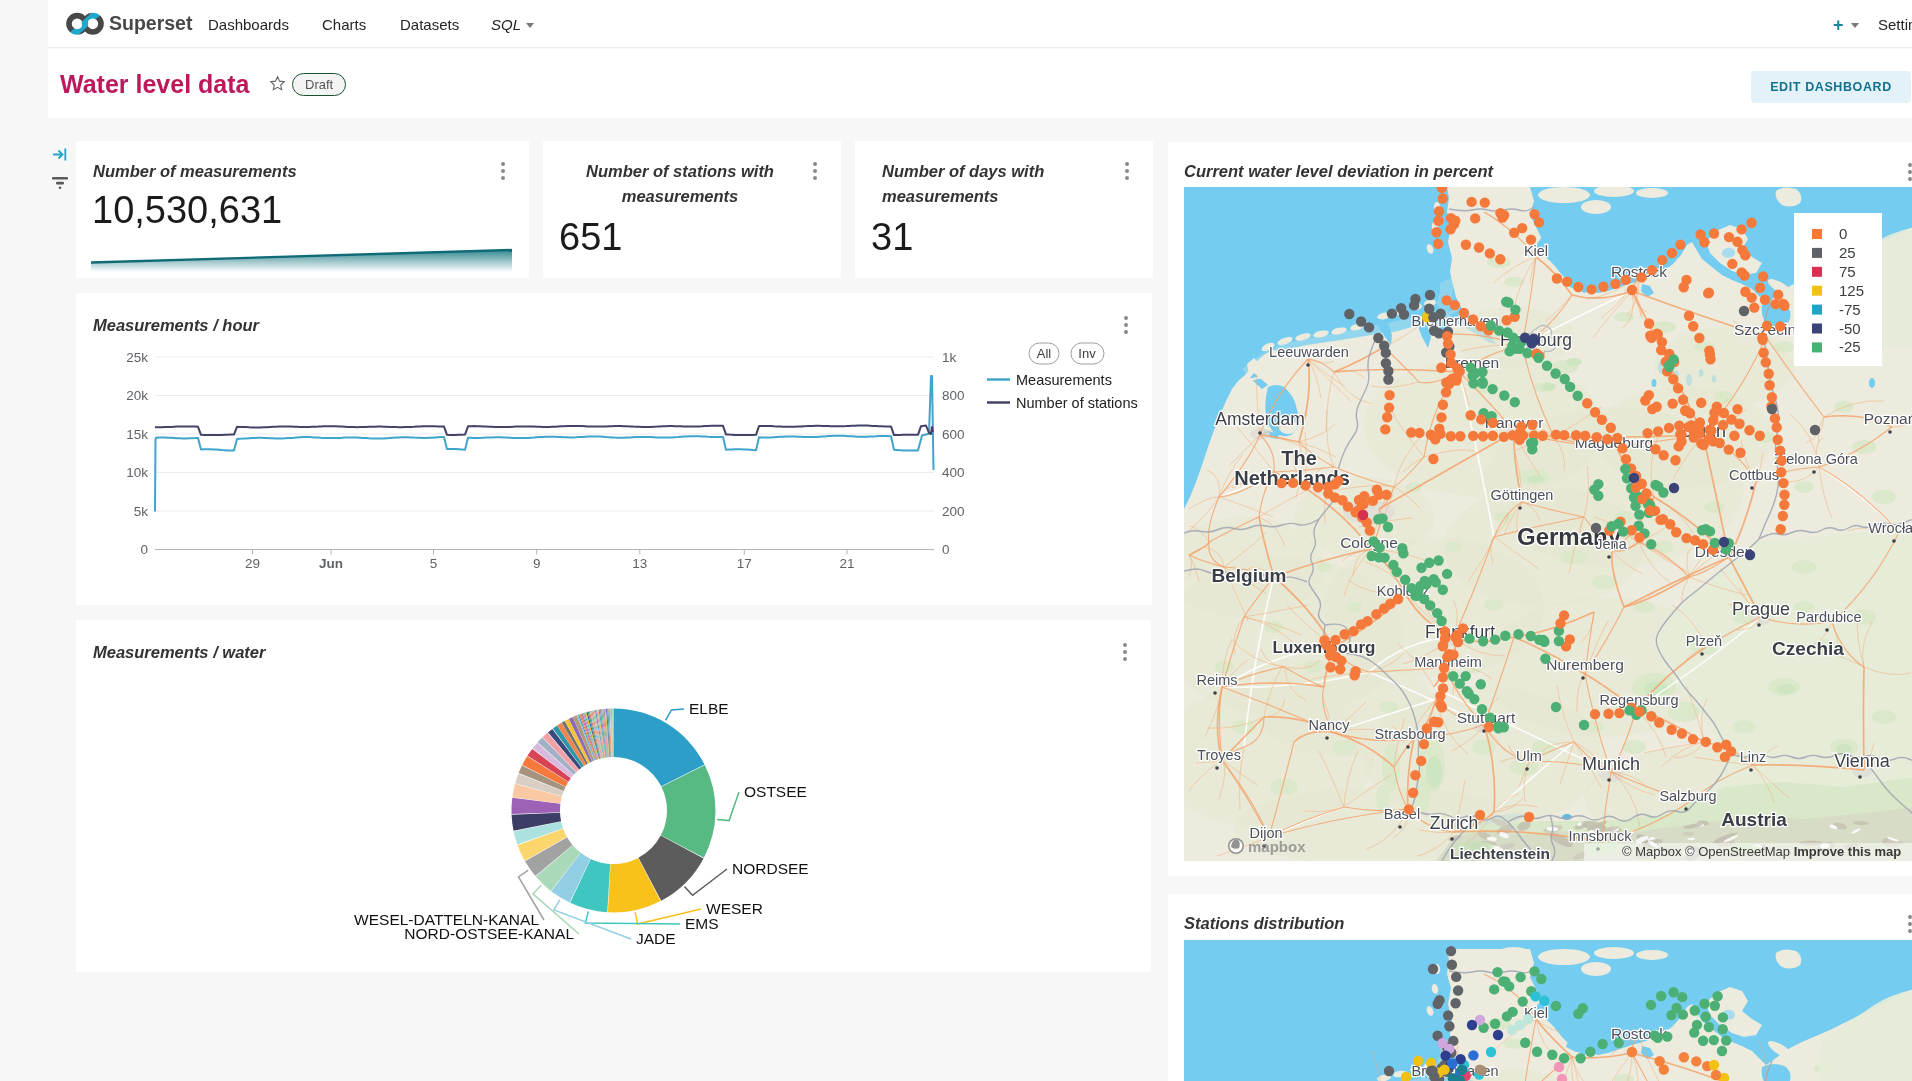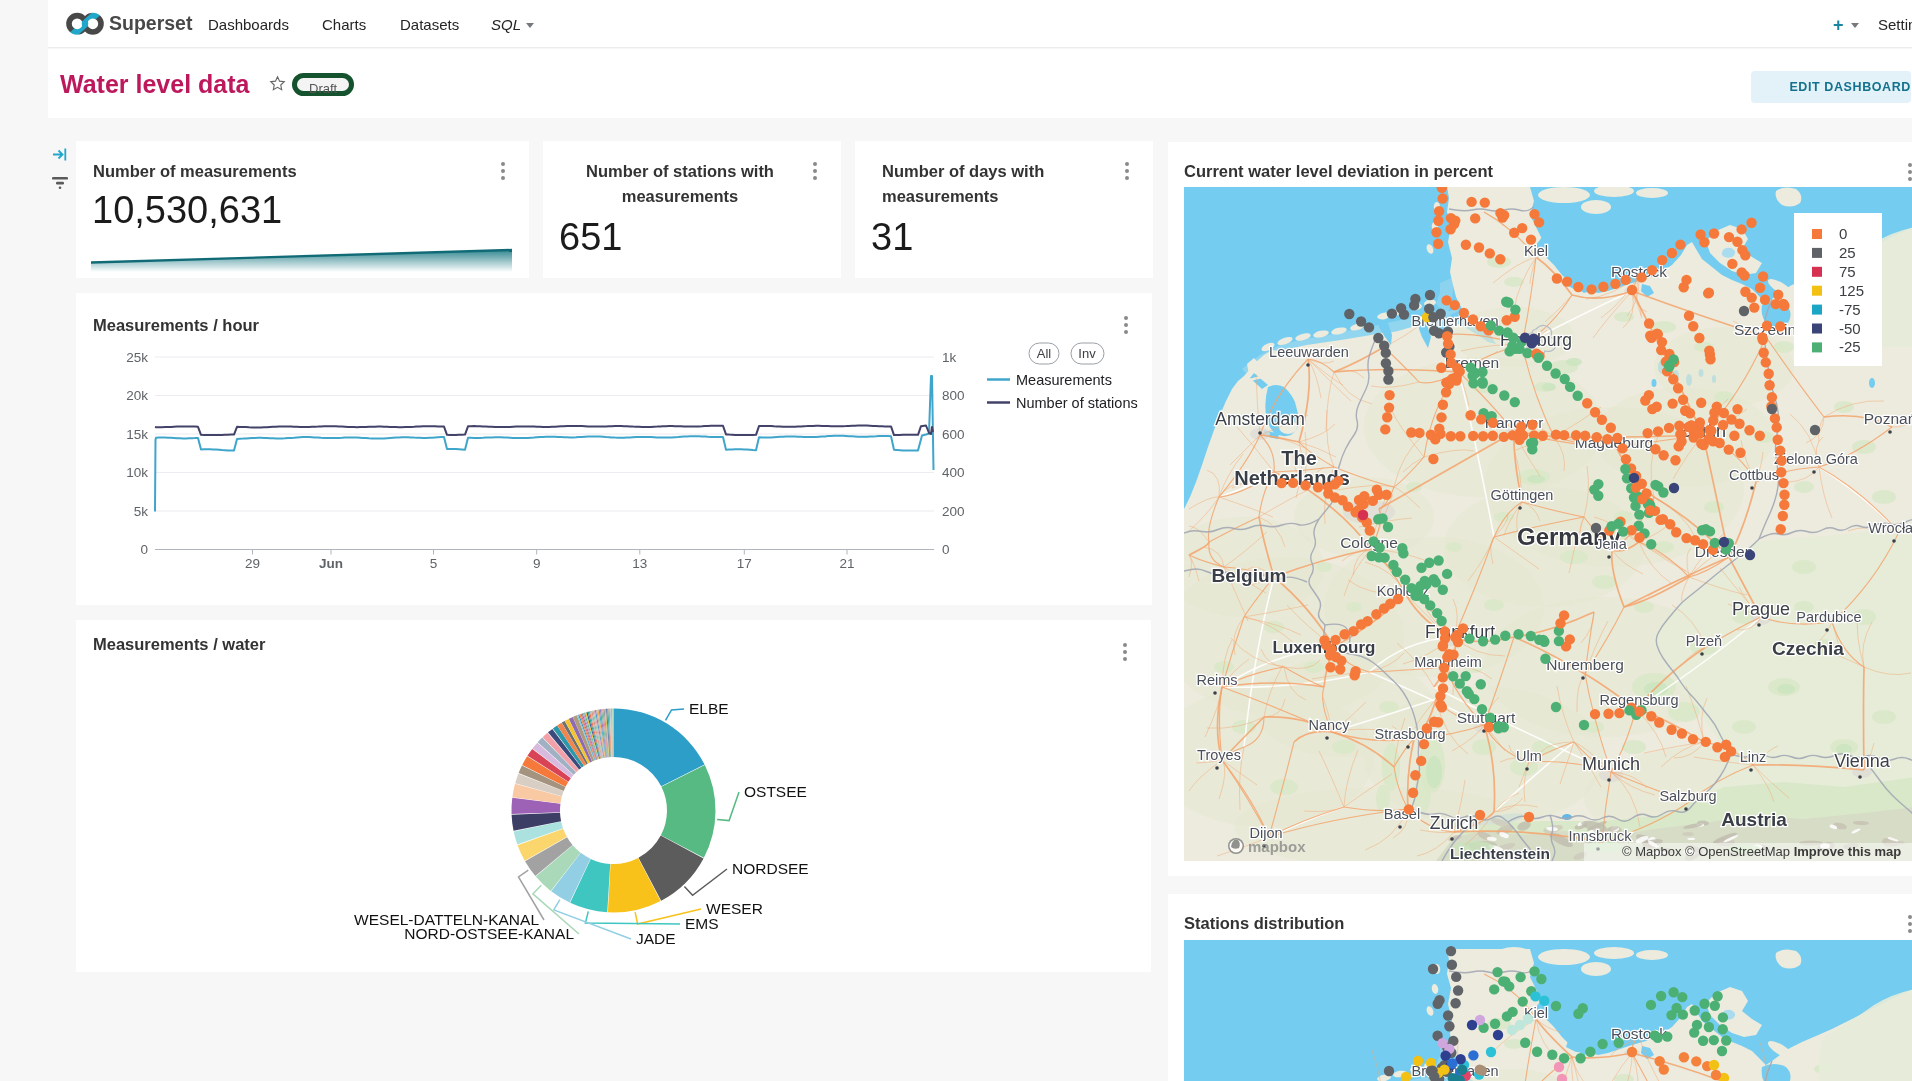--- a/index.html
+++ b/index.html
@@ -10,28 +10,28 @@
 .logo { position:absolute; left:16px; top:10px; }
 .brand { position:absolute; left:61px; top:12px; font-size:19.5px; font-weight:bold; color:#484848; letter-spacing:0px; }
 .navlink { position:absolute; top:16px; font-size:15px; color:#252525; }
 .caret { display:inline-block; width:0; height:0; border-left:4px solid transparent; border-right:4px solid transparent; border-top:5px solid #75797e; vertical-align:middle; margin-left:5px; margin-top:-2px;}
 #plusbtn { position:absolute; top:15px; left:1785px; color:#1a85a0; font-size:18px; font-weight:bold;}
 #settings { position:absolute; top:16px; left:1830px; font-size:15px; color:#252525; }
 
 #titlebar { position:absolute; left:0; top:49px; width:1912px; height:69px; background:#fff; }
 #dashtitle { position:absolute; left:12px; top:21px; font-size:25px; font-weight:bold; color:#be185d; }
 #star { position:absolute; left:221px; top:26px; }
-#draft { position:absolute; left:244px; top:24px; height:23px; padding:3px 12px; border:5px solid #14532d; background:#f4f4f4; border-radius:12px; font-size:13px; color:#555; }
-#editbtn { position:absolute; left:1703px; top:22px; width:160px; height:32px; background:#e3f2f8; border-radius:4px; color:#12728e; font-weight:bold; font-size:12.5px; letter-spacing:0.6px; text-align:right; line-height:32px; }
+#draft { position:absolute; left:244px; top:24px; height:23px; padding:3px 12px; border:1px solid #14532d; background:#f4f4f4; border-radius:12px; font-size:13px; color:#555; }
+#editbtn { position:absolute; left:1703px; top:22px; width:160px; height:32px; background:#e3f2f8; border-radius:4px; color:#12728e; font-weight:bold; font-size:12.5px; letter-spacing:0.6px; text-align:center; line-height:32px; }
 #dotsbtn { position:absolute; left:1869px; top:22px; width:31px; height:32px; background:#fff; border:1px solid #12728e; border-radius:4px; color:#12728e; text-align:center; line-height:26px; font-size:16px; font-weight:bold; letter-spacing:1px;}
 
 .rail { position:absolute; }
 
 .card { position:absolute; background:#fff; border-radius:0px; }
-.ctitle { position:absolute; font-size:16.5px; font-weight:bold; color:#333; line-height:25px; }
+.ctitle { position:absolute; font-size:16.5px; font-weight:bold; color:#333; line-height:25px;font-style:italic; }
 .kebab { position:absolute; width:4px; }
 .kebab div { width:4px; height:4px; border-radius:50%; background:#8a8a8a; margin-bottom:3px; }
 .bignum { position:absolute; font-size:38px; color:#1b1b1b; }
 </style>
 </head>
 <body>
 <div id="page">
 
   <div id="nav">
     <svg class="logo" width="42" height="28" viewBox="0 0 42 28">
@@ -160,21 +160,21 @@
         <rect x="995" y="50" width="33" height="21" rx="10.5" fill="none" stroke="#9aa0a6"></rect>
         <text x="1011" y="65" text-anchor="middle" font-size="13" fill="#3c4043">Inv</text>
         <line x1="911" y1="86.5" x2="934" y2="86.5" stroke="#3fa5cb" stroke-width="2.5"></line>
         <text x="940" y="91.5" font-size="14.5" fill="#202124">Measurements</text>
         <line x1="911" y1="109.5" x2="934" y2="109.5" stroke="#434269" stroke-width="2.5"></line>
         <text x="940" y="114.5" font-size="14.5" fill="#202124">Number of stations</text>
       </svg>
   </div>
 
   <div class="card" style="left:28px; top:620px; width:1075px; height:352px;">
-    <div class="ctitle" style="left:17px; top:12px;">Measurements / water</div>
+    <div class="ctitle" style="left:17px; top:20px;">Measurements / water</div>
     <div class="kebab" style="right:24px; top:23px;">
         <div></div>
         <div></div>
         <div></div>
       </div>
     <svg width="1075" height="352" viewBox="0 0 1075 352" style="position:absolute;left:0;top:0;" xmlns="http://www.w3.org/2000/svg">
         <path d="M537.50 88.50 A102 102 0 0 1 628.50 144.43 L585.23 166.34 A53.5 53.5 0 0 0 537.50 137.00 Z" fill="#2c9ec8"></path>
         <path d="M628.78 144.99 A102 102 0 0 1 627.85 237.84 L584.89 215.33 A53.5 53.5 0 0 0 585.38 166.63 Z" fill="#57ba83"></path>
         <path d="M627.56 238.39 A102 102 0 0 1 585.15 280.69 L562.49 237.80 A53.5 53.5 0 0 0 584.74 215.62 Z" fill="#5c5c5c"></path>
         <path d="M584.60 280.98 A102 102 0 0 1 531.90 292.35 L534.56 243.92 A53.5 53.5 0 0 0 562.20 237.96 Z" fill="#f9c21b"></path>

